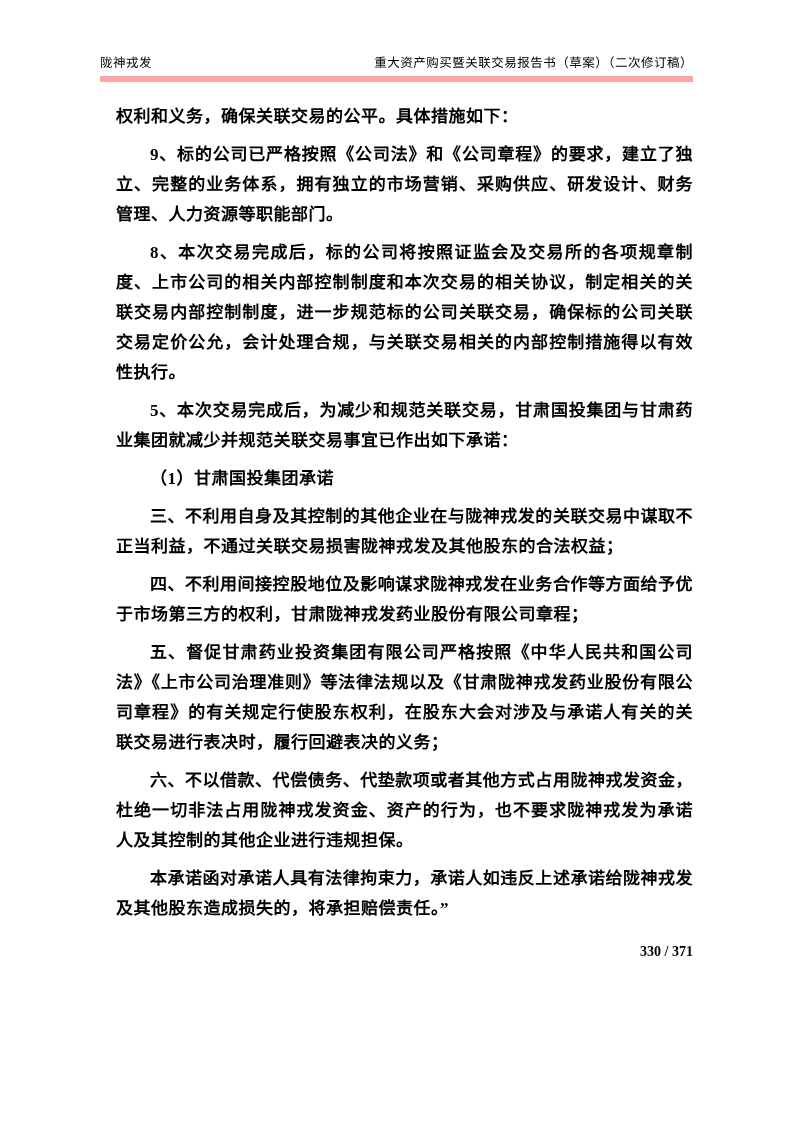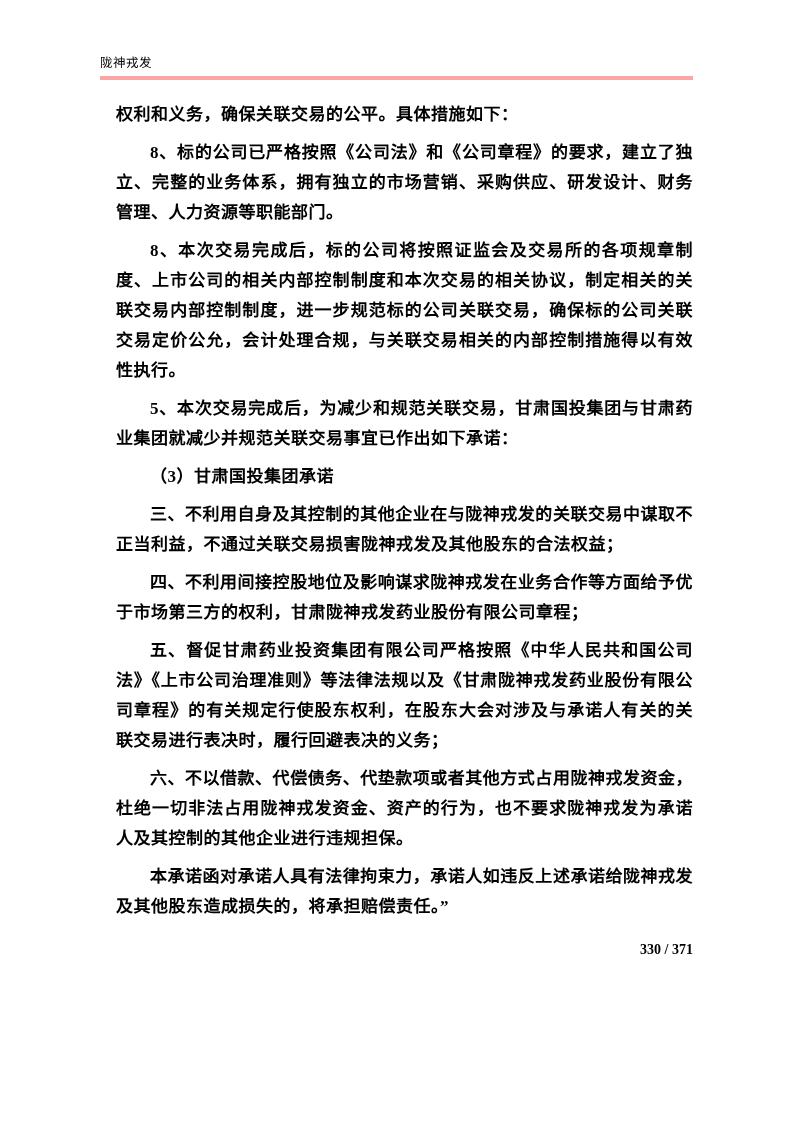--- a/index.html
+++ b/index.html
@@ -15,21 +15,21 @@
     margin: 0 auto;
     background: #ffffff;
     overflow: hidden;
   }
   .page-header {
     display: flex;
     justify-content: space-between;
     align-items: flex-end;
     margin: 52px 100px 0 100px;
     padding-bottom: 5px;
-    border-bottom: 4px solid #fca5a5;
+    border-bottom: 6px solid #fca5a5;
     font-size: 12.5px;
     font-weight: 400;
     letter-spacing: 0.5px;
   }
   .page-body {
     margin: 20px 100px 0 104px;
   }
   .page-body p.para {
     font-size: 17px;
     line-height: 30px;
@@ -50,28 +50,29 @@
     font-weight: 700;
   }
 </style>
 </head>
 <body>
 
 <div class="page">
 
   <header class="page-header">
     <span>陇神戎发</span>
+    <span>重大资产购买暨关联交易报告书（草案）（二次修订稿）</span>
   </header>
 
   <main class="page-body" id="paragraphs-container">
       <p class="para no-indent">权利和义务，确保关联交易的公平。具体措施如下：</p>
-      <p class="para">8、标的公司已严格按照《公司法》和《公司章程》的要求，建立了独立、完整的业务体系，拥有独立的市场营销、采购供应、研发设计、财务管理、人力资源等职能部门。</p>
+      <p class="para">9、标的公司已严格按照《公司法》和《公司章程》的要求，建立了独立、完整的业务体系，拥有独立的市场营销、采购供应、研发设计、财务管理、人力资源等职能部门。</p>
       <p class="para">8、本次交易完成后，标的公司将按照证监会及交易所的各项规章制度、上市公司的相关内部控制制度和本次交易的相关协议，制定相关的关联交易内部控制制度，进一步规范标的公司关联交易，确保标的公司关联交易定价公允，会计处理合规，与关联交易相关的内部控制措施得以有效性执行。</p>
       <p class="para">5、本次交易完成后，为减少和规范关联交易，甘肃国投集团与甘肃药业集团就减少并规范关联交易事宜已作出如下承诺：</p>
-      <p class="para">（3）甘肃国投集团承诺</p>
+      <p class="para">（1）甘肃国投集团承诺</p>
       <p class="para">三、不利用自身及其控制的其他企业在与陇神戎发的关联交易中谋取不正当利益，不通过关联交易损害陇神戎发及其他股东的合法权益；</p>
       <p class="para">四、不利用间接控股地位及影响谋求陇神戎发在业务合作等方面给予优于市场第三方的权利，甘肃陇神戎发药业股份有限公司章程；</p>
       <p class="para">五、督促甘肃药业投资集团有限公司严格按照《中华人民共和国公司法》《上市公司治理准则》等法律法规以及《甘肃陇神戎发药业股份有限公司章程》的有关规定行使股东权利，在股东大会对涉及与承诺人有关的关联交易进行表决时，履行回避表决的义务；</p>
       <p class="para">六、不以借款、代偿债务、代垫款项或者其他方式占用陇神戎发资金，杜绝一切非法占用陇神戎发资金、资产的行为，也不要求陇神戎发为承诺人及其控制的其他企业进行违规担保。</p>
       <p class="para">本承诺函对承诺人具有法律拘束力，承诺人如违反上述承诺给陇神戎发及其他股东造成损失的，将承担赔偿责任。”</p>
     </main>
 
   <footer class="page-footer">
     <span>330 / 371</span>
   </footer>

